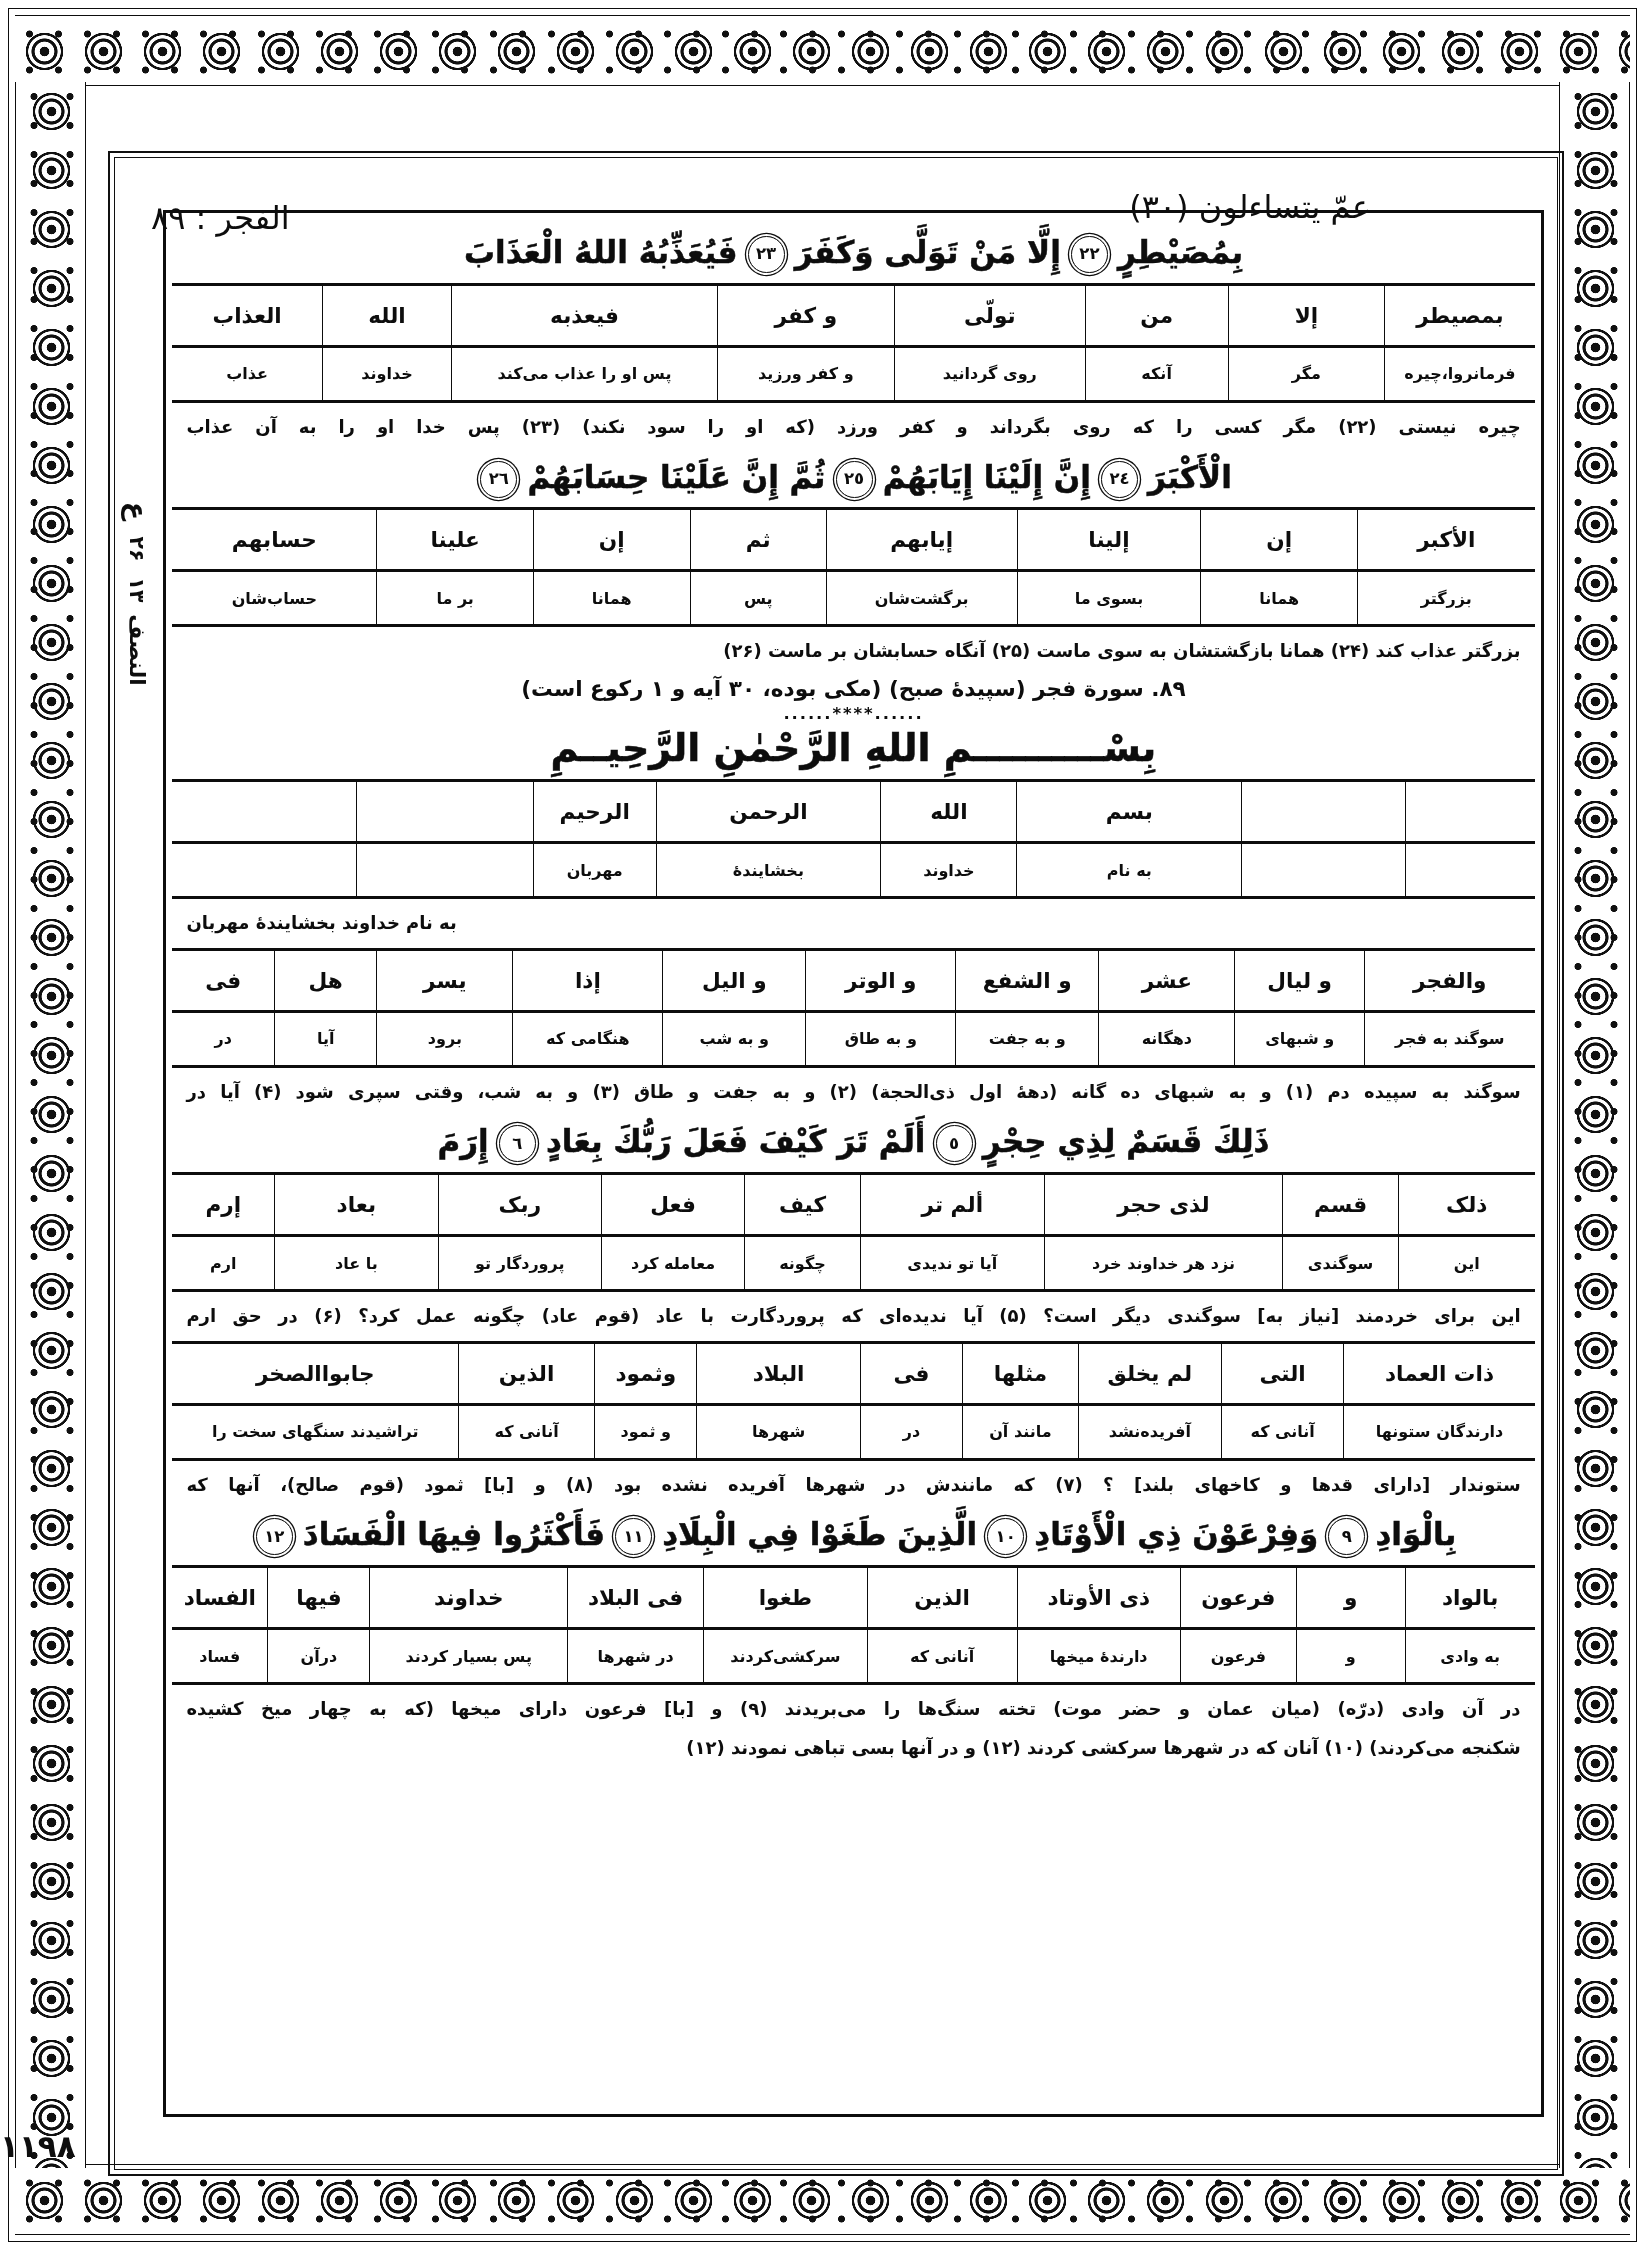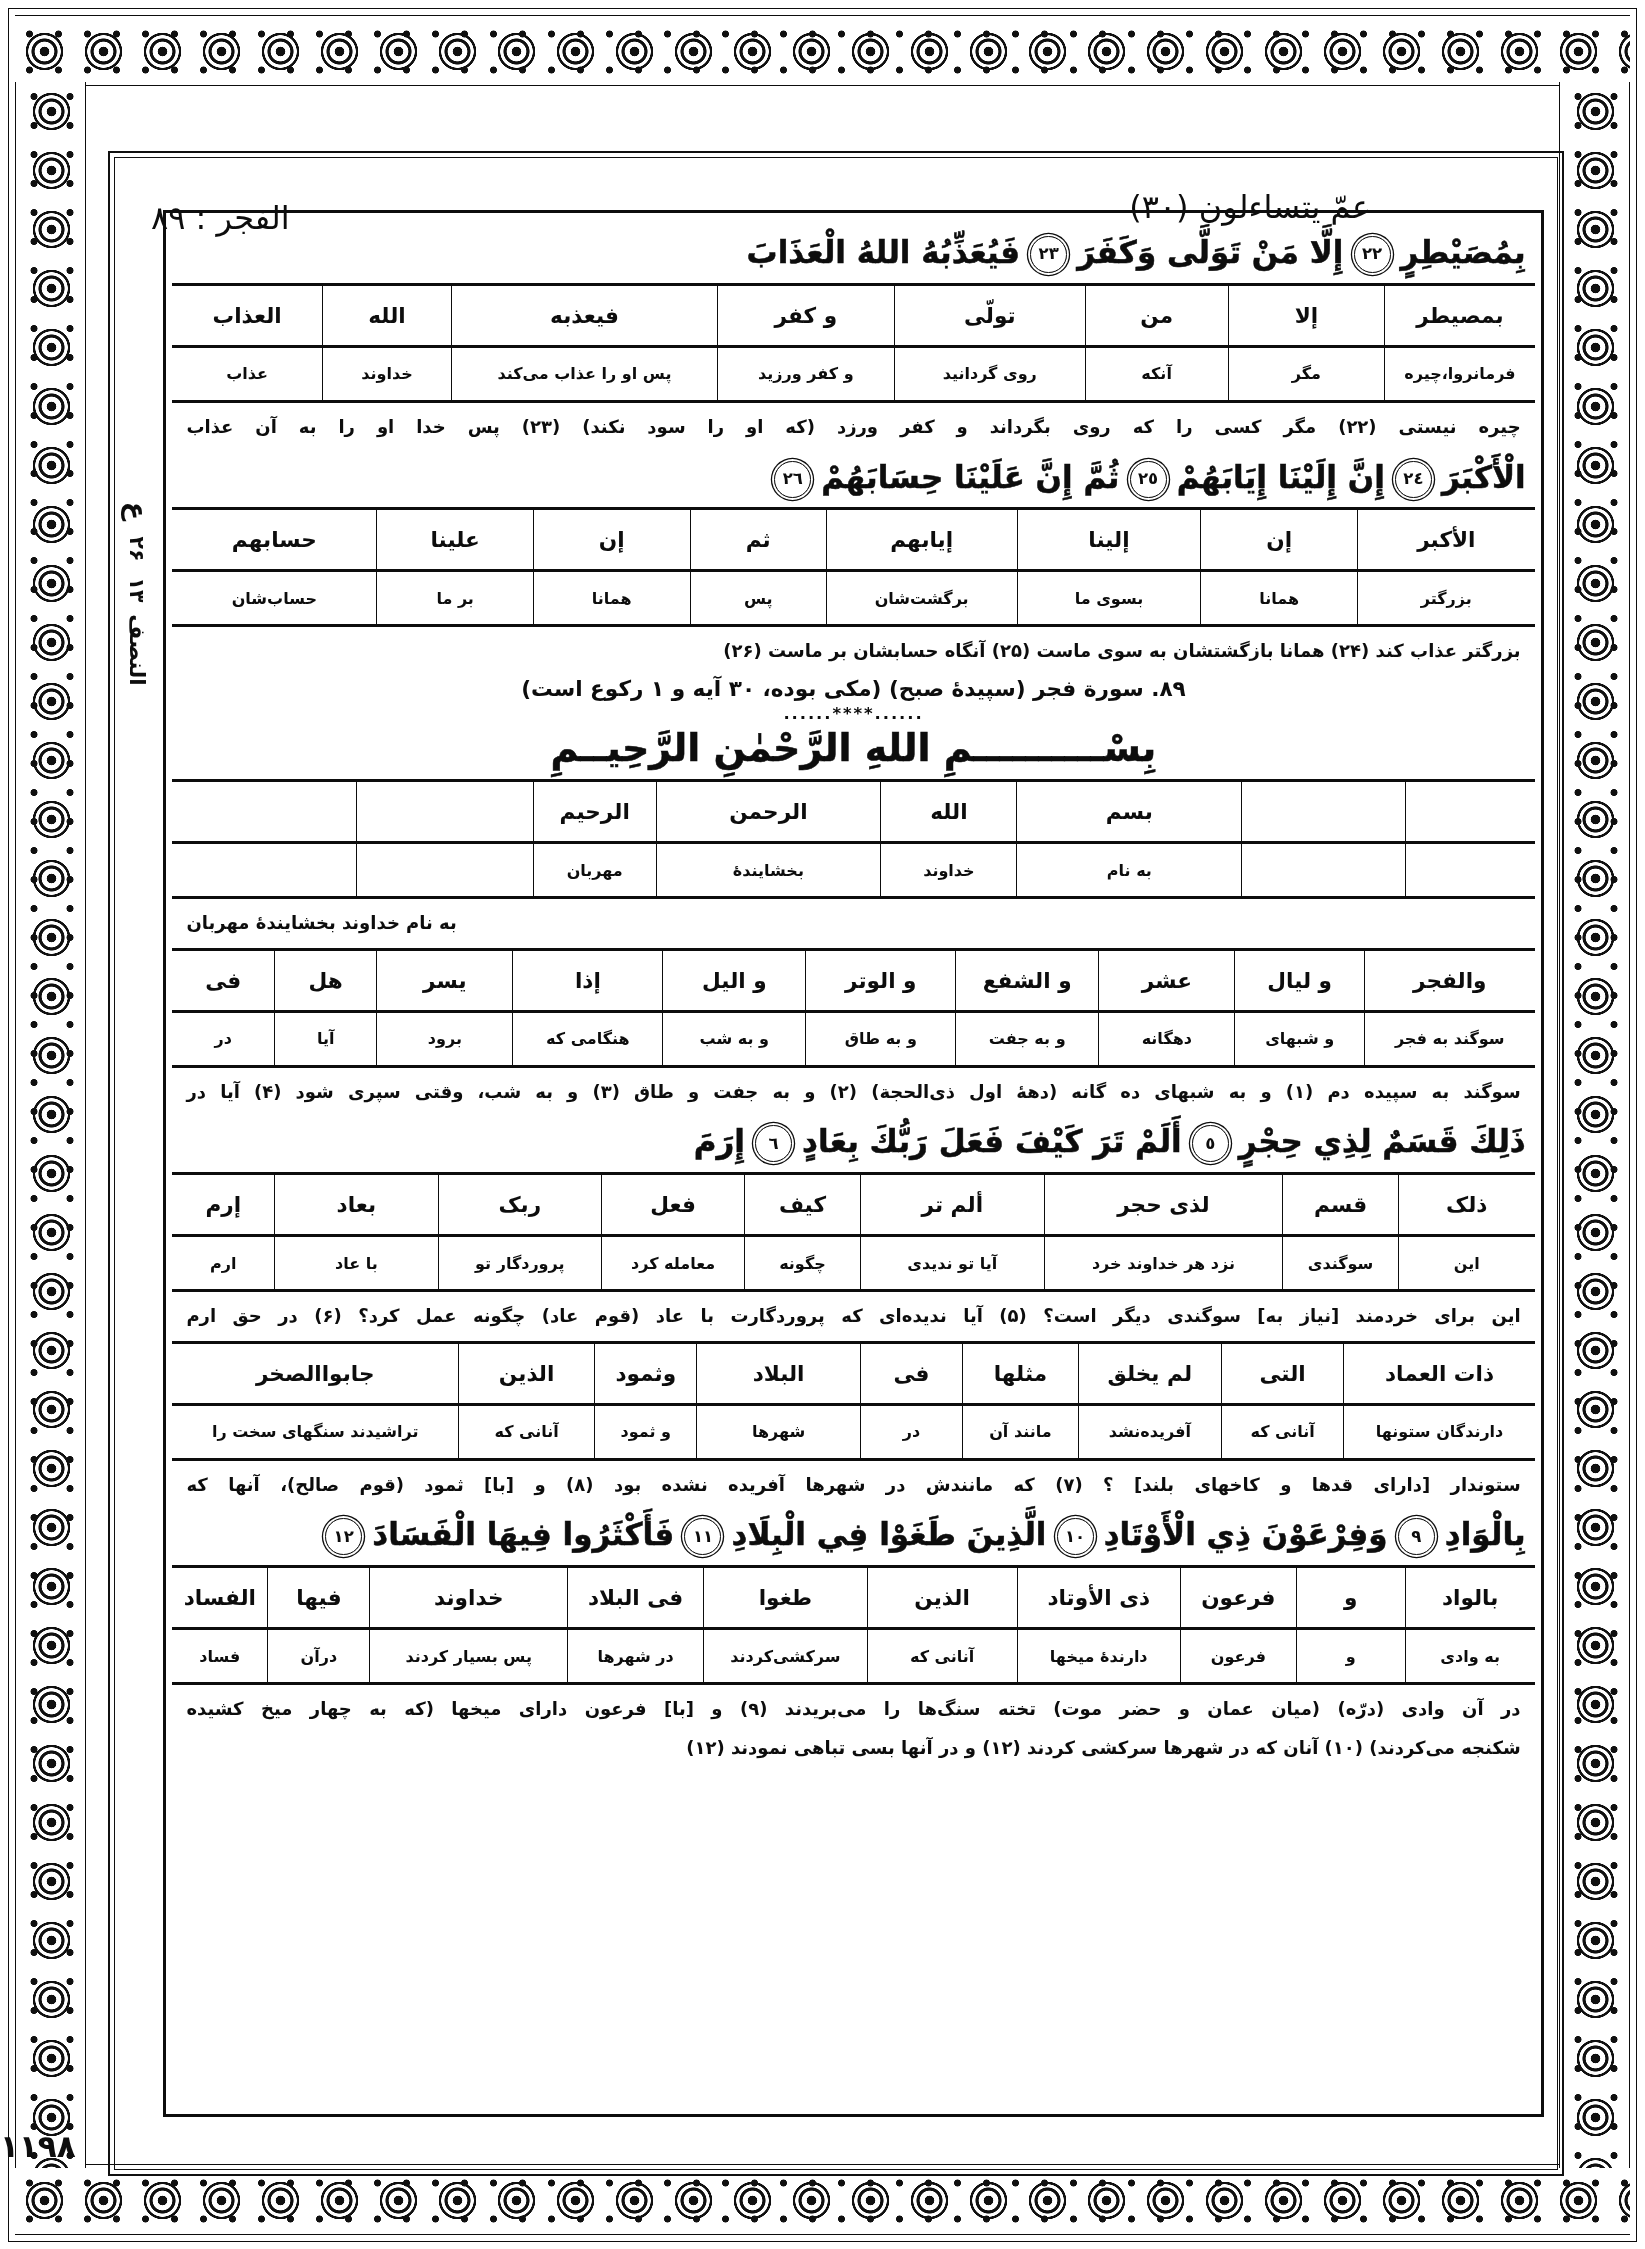--- a/index.html
+++ b/index.html
@@ -47,21 +47,21 @@
                 transform:translate(-50%,-50%) rotate(90deg); font-weight:bold; }
   .mm-0 { height:41px; } .mm-0 span { font-size:27px; }
   .mm-1 { height:36px; } .mm-1 span { font-size:20.4px; }
   .mm-2 { height:45px; } .mm-2 span { font-size:20.4px; }
   .mm-3 { height:76px; } .mm-3 span { font-size:21.6px; }
 
   
   .box { position:absolute; left:163px; top:210px; width:1381px; height:1907px;
          border:3.8px solid #0d0d0d; overflow:hidden; padding:2.5px 6.4px; }
 
-  .verse { text-align:right; font-size:31px; font-weight:bold; margin:12.7px 6.4px 6.4px;
+  .verse { text-align:center; font-size:31px; font-weight:bold; margin:12.7px 6.4px 6.4px;
            line-height:1.55; -webkit-text-stroke:0.5px #0d0d0d; }
   .vtext { padding:0 2.5px; }
   .medallion { display:inline-flex; width:37px; height:37px; border:1.9px solid #0d0d0d;
                border-radius:50%; align-items:center; justify-content:center;
                font-size:16.5px; font-weight:bold; margin:0 7.6px; vertical-align:middle;
                box-shadow:0 0 0 1.9px #fff, 0 0 0 3.2px #0d0d0d; -webkit-text-stroke:0;
                line-height:1; }
 
   .tblwrap { border-top:3.8px solid #0d0d0d; border-bottom:3.8px solid #0d0d0d; margin:3.8px 0; }
   table.words { width:100%; border-collapse:collapse; table-layout:fixed; border-style:hidden; }

